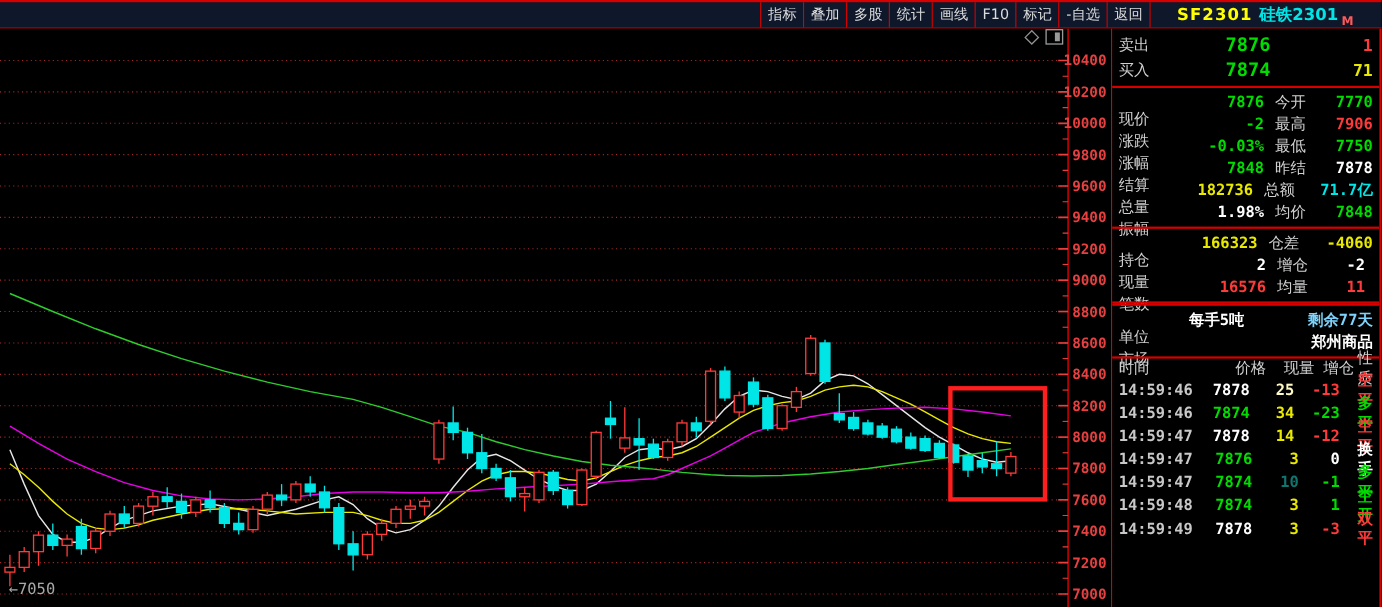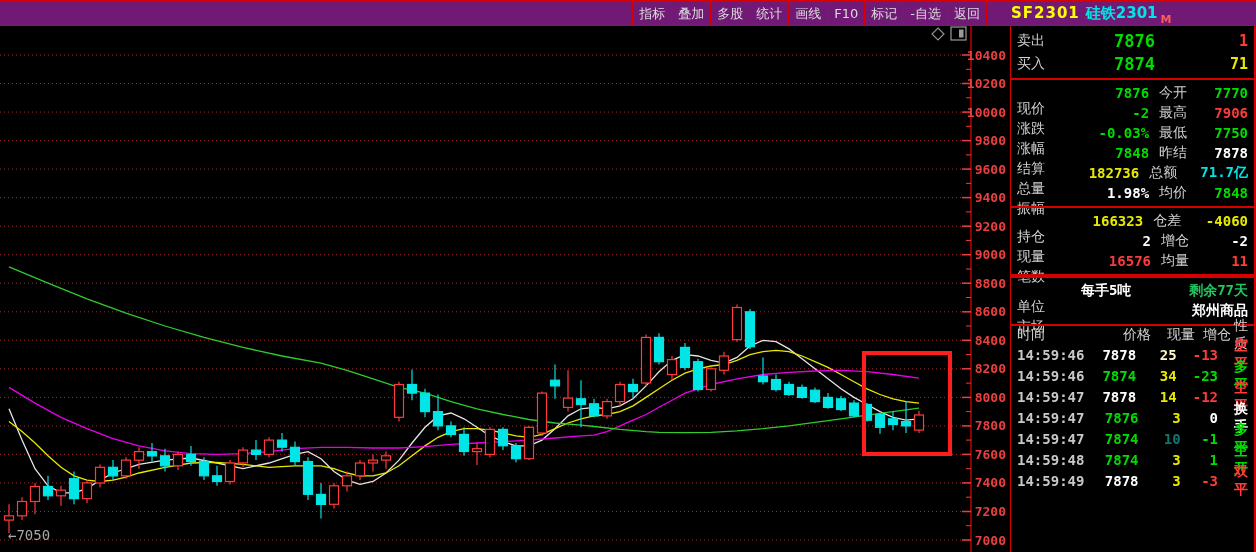--- a/index.html
+++ b/index.html
@@ -1,45 +1,45 @@
 <!DOCTYPE html>
 <html><head>
 <meta charset="utf-8">
 <style>
   html,body{margin:0;padding:0;background:#000;width:1256px;height:552px;overflow:hidden;
             font-family:"DejaVu Sans",sans-serif;-webkit-font-smoothing:none;}
   
   .topbar{position:absolute;left:0;top:0;width:1256px;height:26px;box-sizing:border-box;
-          border-top:2px solid #d70000;border-bottom:1px solid #d70000;background:#701a75;display:flex;}
+          border-top:2px solid #d70000;border-bottom:1px solid #d70000;background:#0f172a;display:flex;}
   .tb-spacer{flex:1;}
   .tb-buttons{display:flex;height:23px;}
   .tb-btn{box-sizing:border-box;border-left:1px solid #d70000;color:#dcdcdc;font-size:13px;
           line-height:23px;padding:0 6px;white-space:nowrap;cursor:default;}
-  .tb-title{box-sizing:border-box;border-left:1px solid #d70000;width:270px;line-height:22px;
+  .tb-title{box-sizing:border-box;border-left:1px solid #d70000;width:211px;line-height:22px;
             padding-left:24px;white-space:nowrap;}
   .tb-title .sym{color:#ffff00;font-weight:bold;font-size:15px;letter-spacing:1px;}
   .tb-title .nm{color:#00e5e5;font-weight:bold;font-size:15px;margin-left:6px;}
   .tb-title .badge{color:#ff5a5a;font-weight:bold;font-size:11px;vertical-align:-5px;margin-left:3px;}
   
   #chart{position:absolute;left:0;top:26px;background:#000;}
   
   .panel{position:absolute;left:1010px;top:26px;width:246px;height:526px;box-sizing:border-box;
          border-left:1px solid #d70000;border-right:2px solid #d70000;background:#000;
          display:flex;flex-direction:column;overflow:hidden;font-size:14px;}
   .sep{height:2px;background:#d70000;flex:none;}
   .qsec{flex:none;padding:3px 0;}
   .book-row{display:flex;align-items:center;height:23px;padding:0 6px;flex:none;}
   .b-label{width:50px;color:#d0d0d0;}
   .b-price{width:88px;text-align:right;font-family:"DejaVu Sans Mono",monospace;font-weight:bold;font-size:17px;}
   .b-qty{flex:1;text-align:right;font-family:"DejaVu Sans Mono",monospace;font-weight:bold;font-size:15px;}
   .q-row{display:flex;align-items:center;height:20px;padding:0 6px;flex:none;}
   .q-l1{width:60px;color:#d0d0d0;white-space:nowrap;margin-top:32px;}
   .q-v1{width:74px;text-align:right;font-family:"DejaVu Sans Mono",monospace;font-weight:bold;white-space:nowrap;}
   .q-l2{width:56px;margin-left:10px;color:#d0d0d0;white-space:nowrap;}
-  .q-v2{flex:1;text-align:right;font-family:"DejaVu Sans Mono",monospace;font-weight:bold;white-space:nowrap;}
+  .q-v2{flex:1;text-align:center;font-family:"DejaVu Sans Mono",monospace;font-weight:bold;white-space:nowrap;}
   .tick-head{display:flex;align-items:center;height:18px;padding:0 6px;color:#d0d0d0;flex:none;}
   .tick-row{display:flex;align-items:center;height:21px;padding:0 6px;flex:none;
             font-family:"DejaVu Sans Mono",monospace;font-weight:bold;gap:16px;}
   .t-time{width:64px;text-align:left;}
   .t-price{width:70px;text-align:right;}
   .t-vol{width:44px;text-align:right;}
   .t-delta{width:36px;text-align:right;}
   .t-nature{flex:1;text-align:right;font-family:"DejaVu Sans",sans-serif;}
 </style>
 </head>
@@ -370,21 +370,21 @@
         <span class="q-v2" style="color: rgb(255, 58, 58);">11</span>
       </div>
     </div>
     <div class="sep"></div>
     <div class="sep"></div>
     <div class="qsec">
       <div class="q-row">
         <span class="q-l1">单位</span>
         <span class="q-v1" style="color: rgb(255, 255, 255);">每手5吨</span>
         <span class="q-l2"></span>
-        <span class="q-v2" style="color: #22c55e;">剩余77天</span>
+        <span class="q-v2" style="color: #7dd3fc;">剩余77天</span>
       </div>
       <div class="q-row">
         <span class="q-l1">市场</span>
         <span class="q-v1" style="color: rgb(255, 255, 255);"></span>
         <span class="q-l2"></span>
         <span class="q-v2" style="color: rgb(255, 255, 255);">郑州商品</span>
       </div>
     </div>
     <div class="sep"></div>
     <div class="tick-head">

